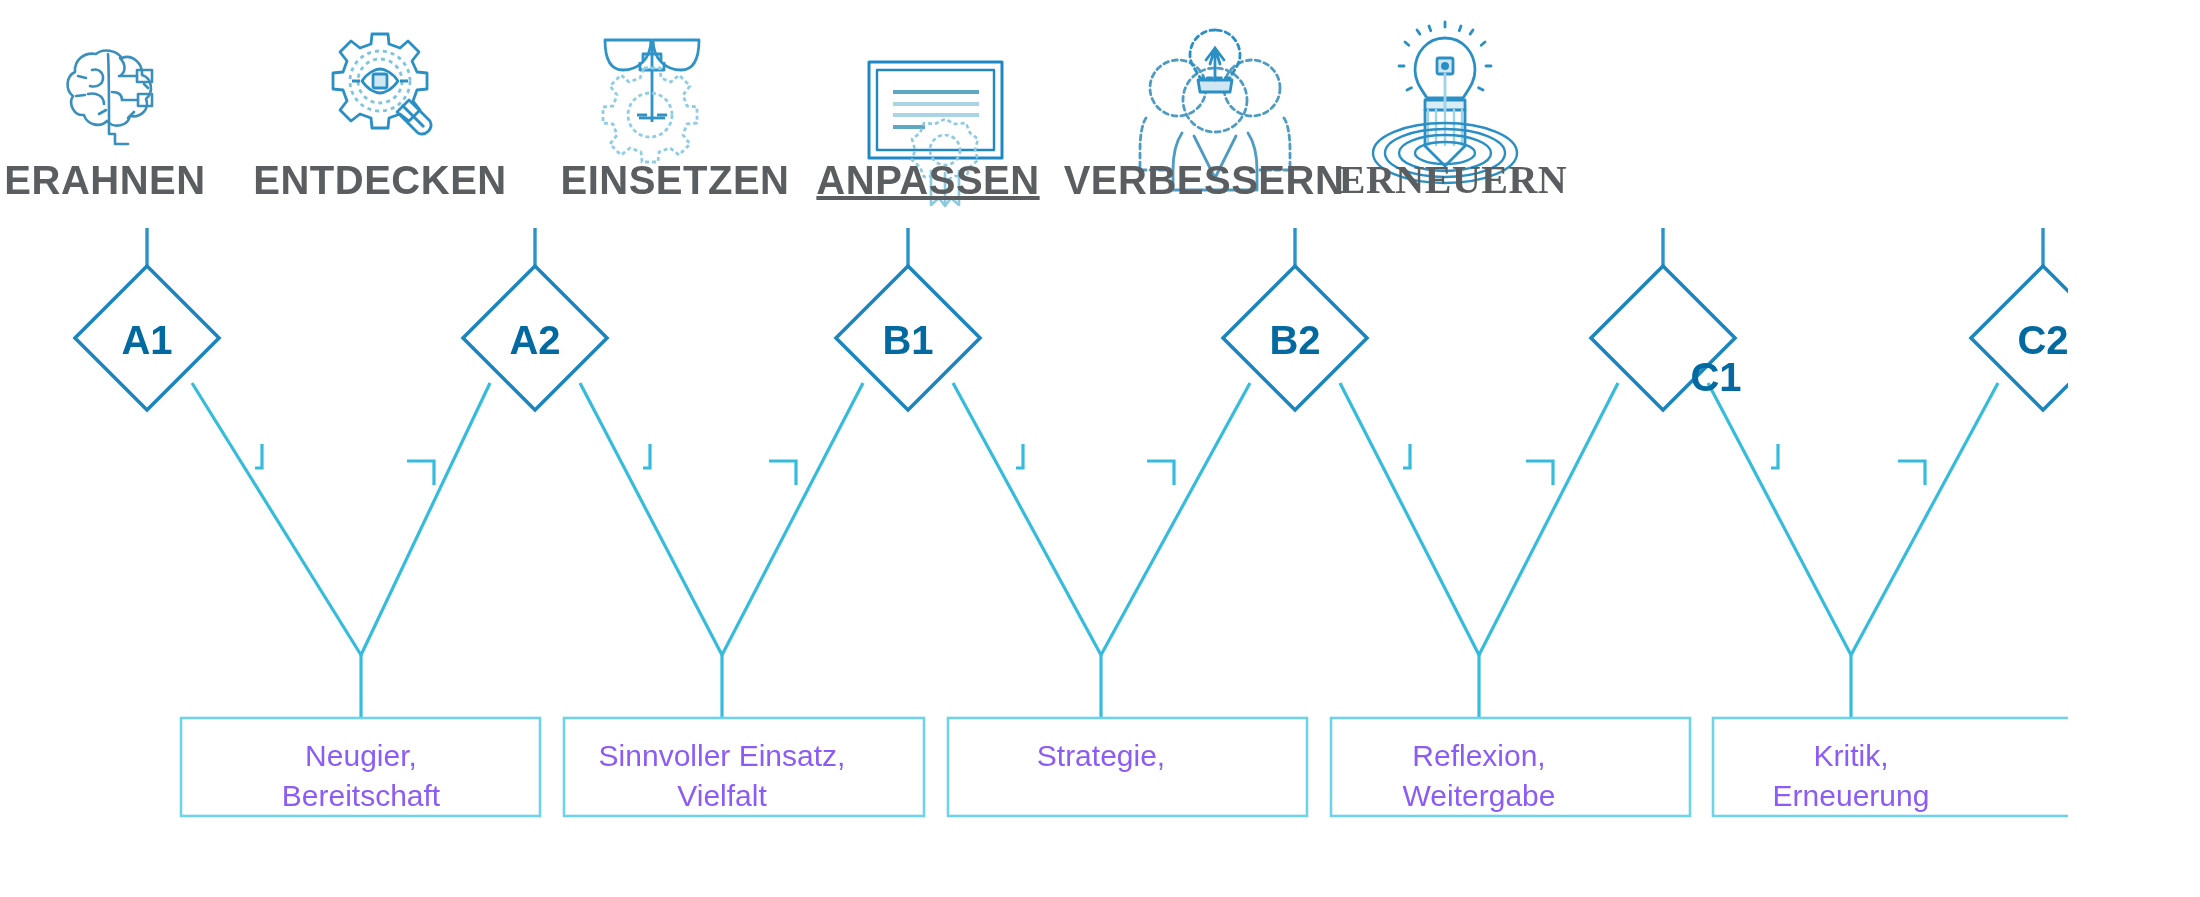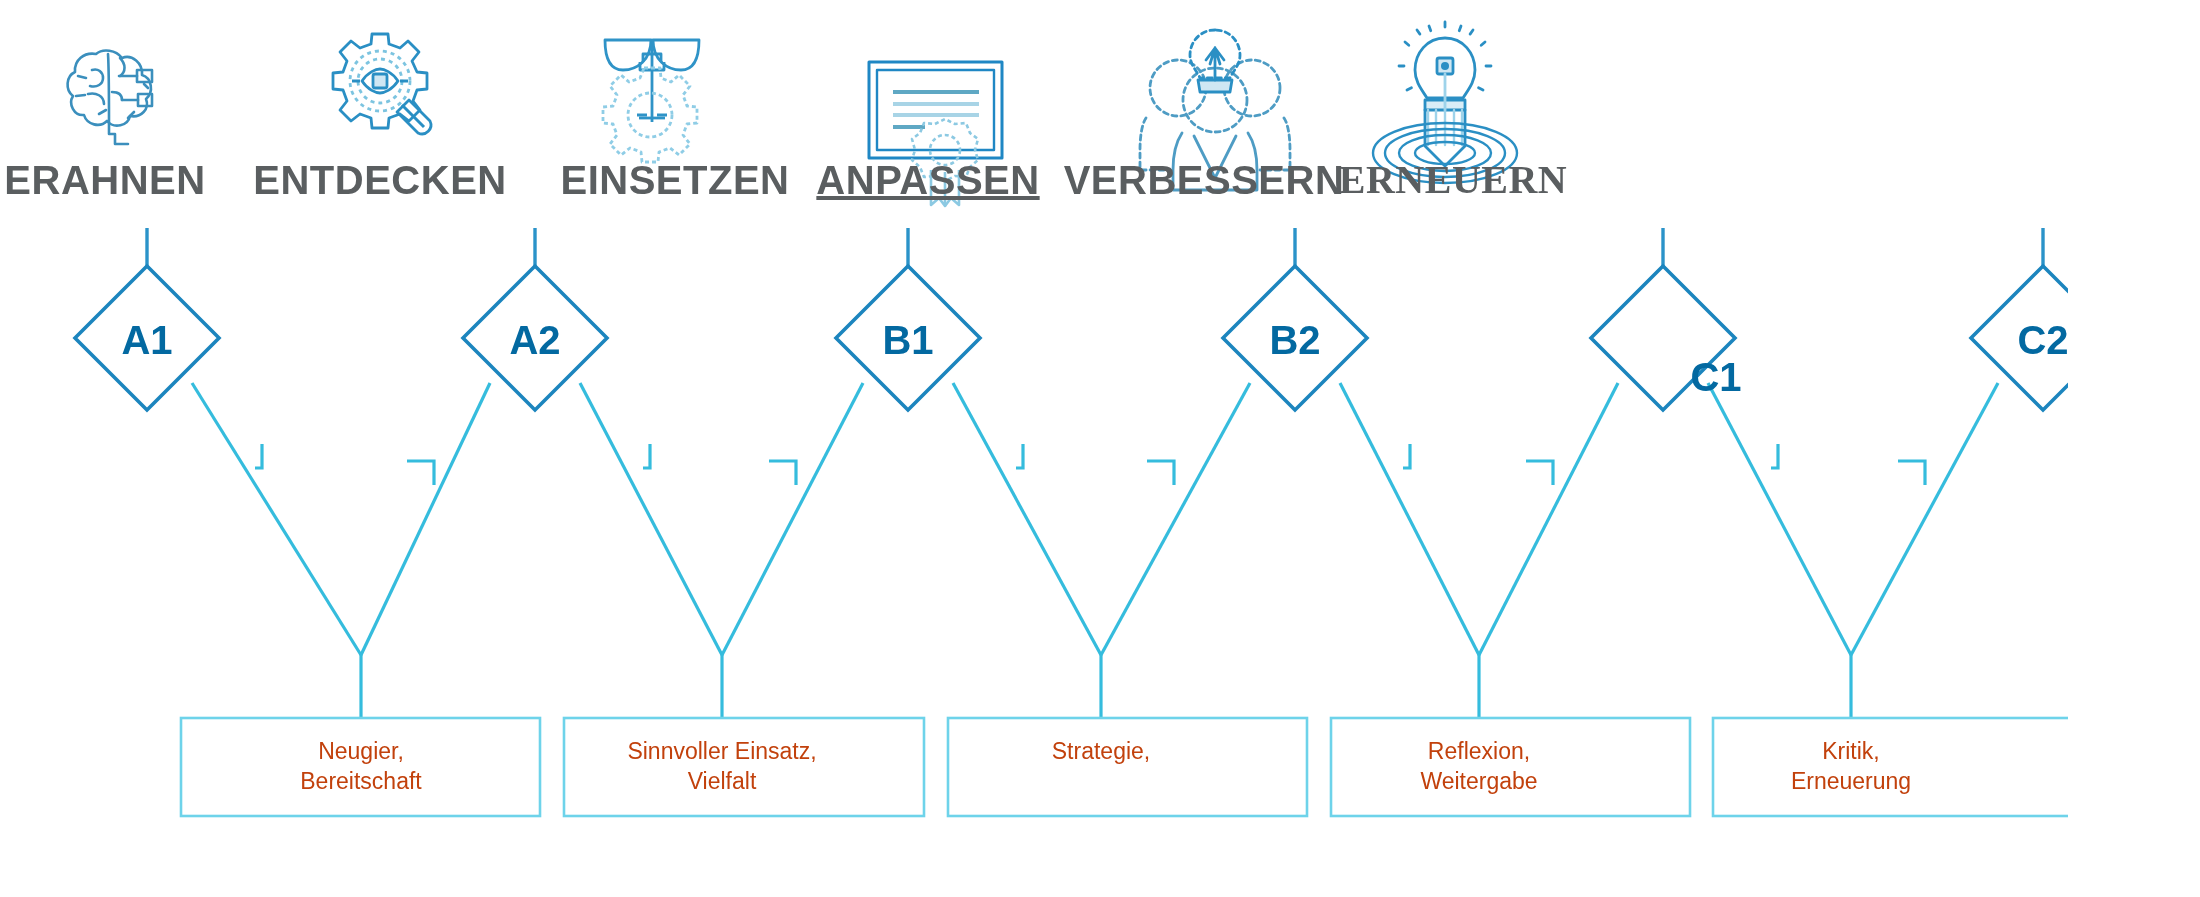--- a/index.html
+++ b/index.html
@@ -45,22 +45,22 @@
     font-size: 40px;
     color: #0369a1;
     white-space: nowrap;
     transform: translate(-50%, -50%);
     text-align: center;
     line-height: 1;
   }
   .outcome-text {
     position: absolute;
     font-family: "Liberation Sans", sans-serif;
-    font-size: 23px;
-    color: #c2410c;
+    font-size: 30px;
+    color: #8b5cf6;
     white-space: nowrap;
     transform: translateX(-50%);
     text-align: center;
     line-height: 1.32;
   }
   .outcome-text .line2 { display: block; }
 </style>
 </head>
 <body>
 

